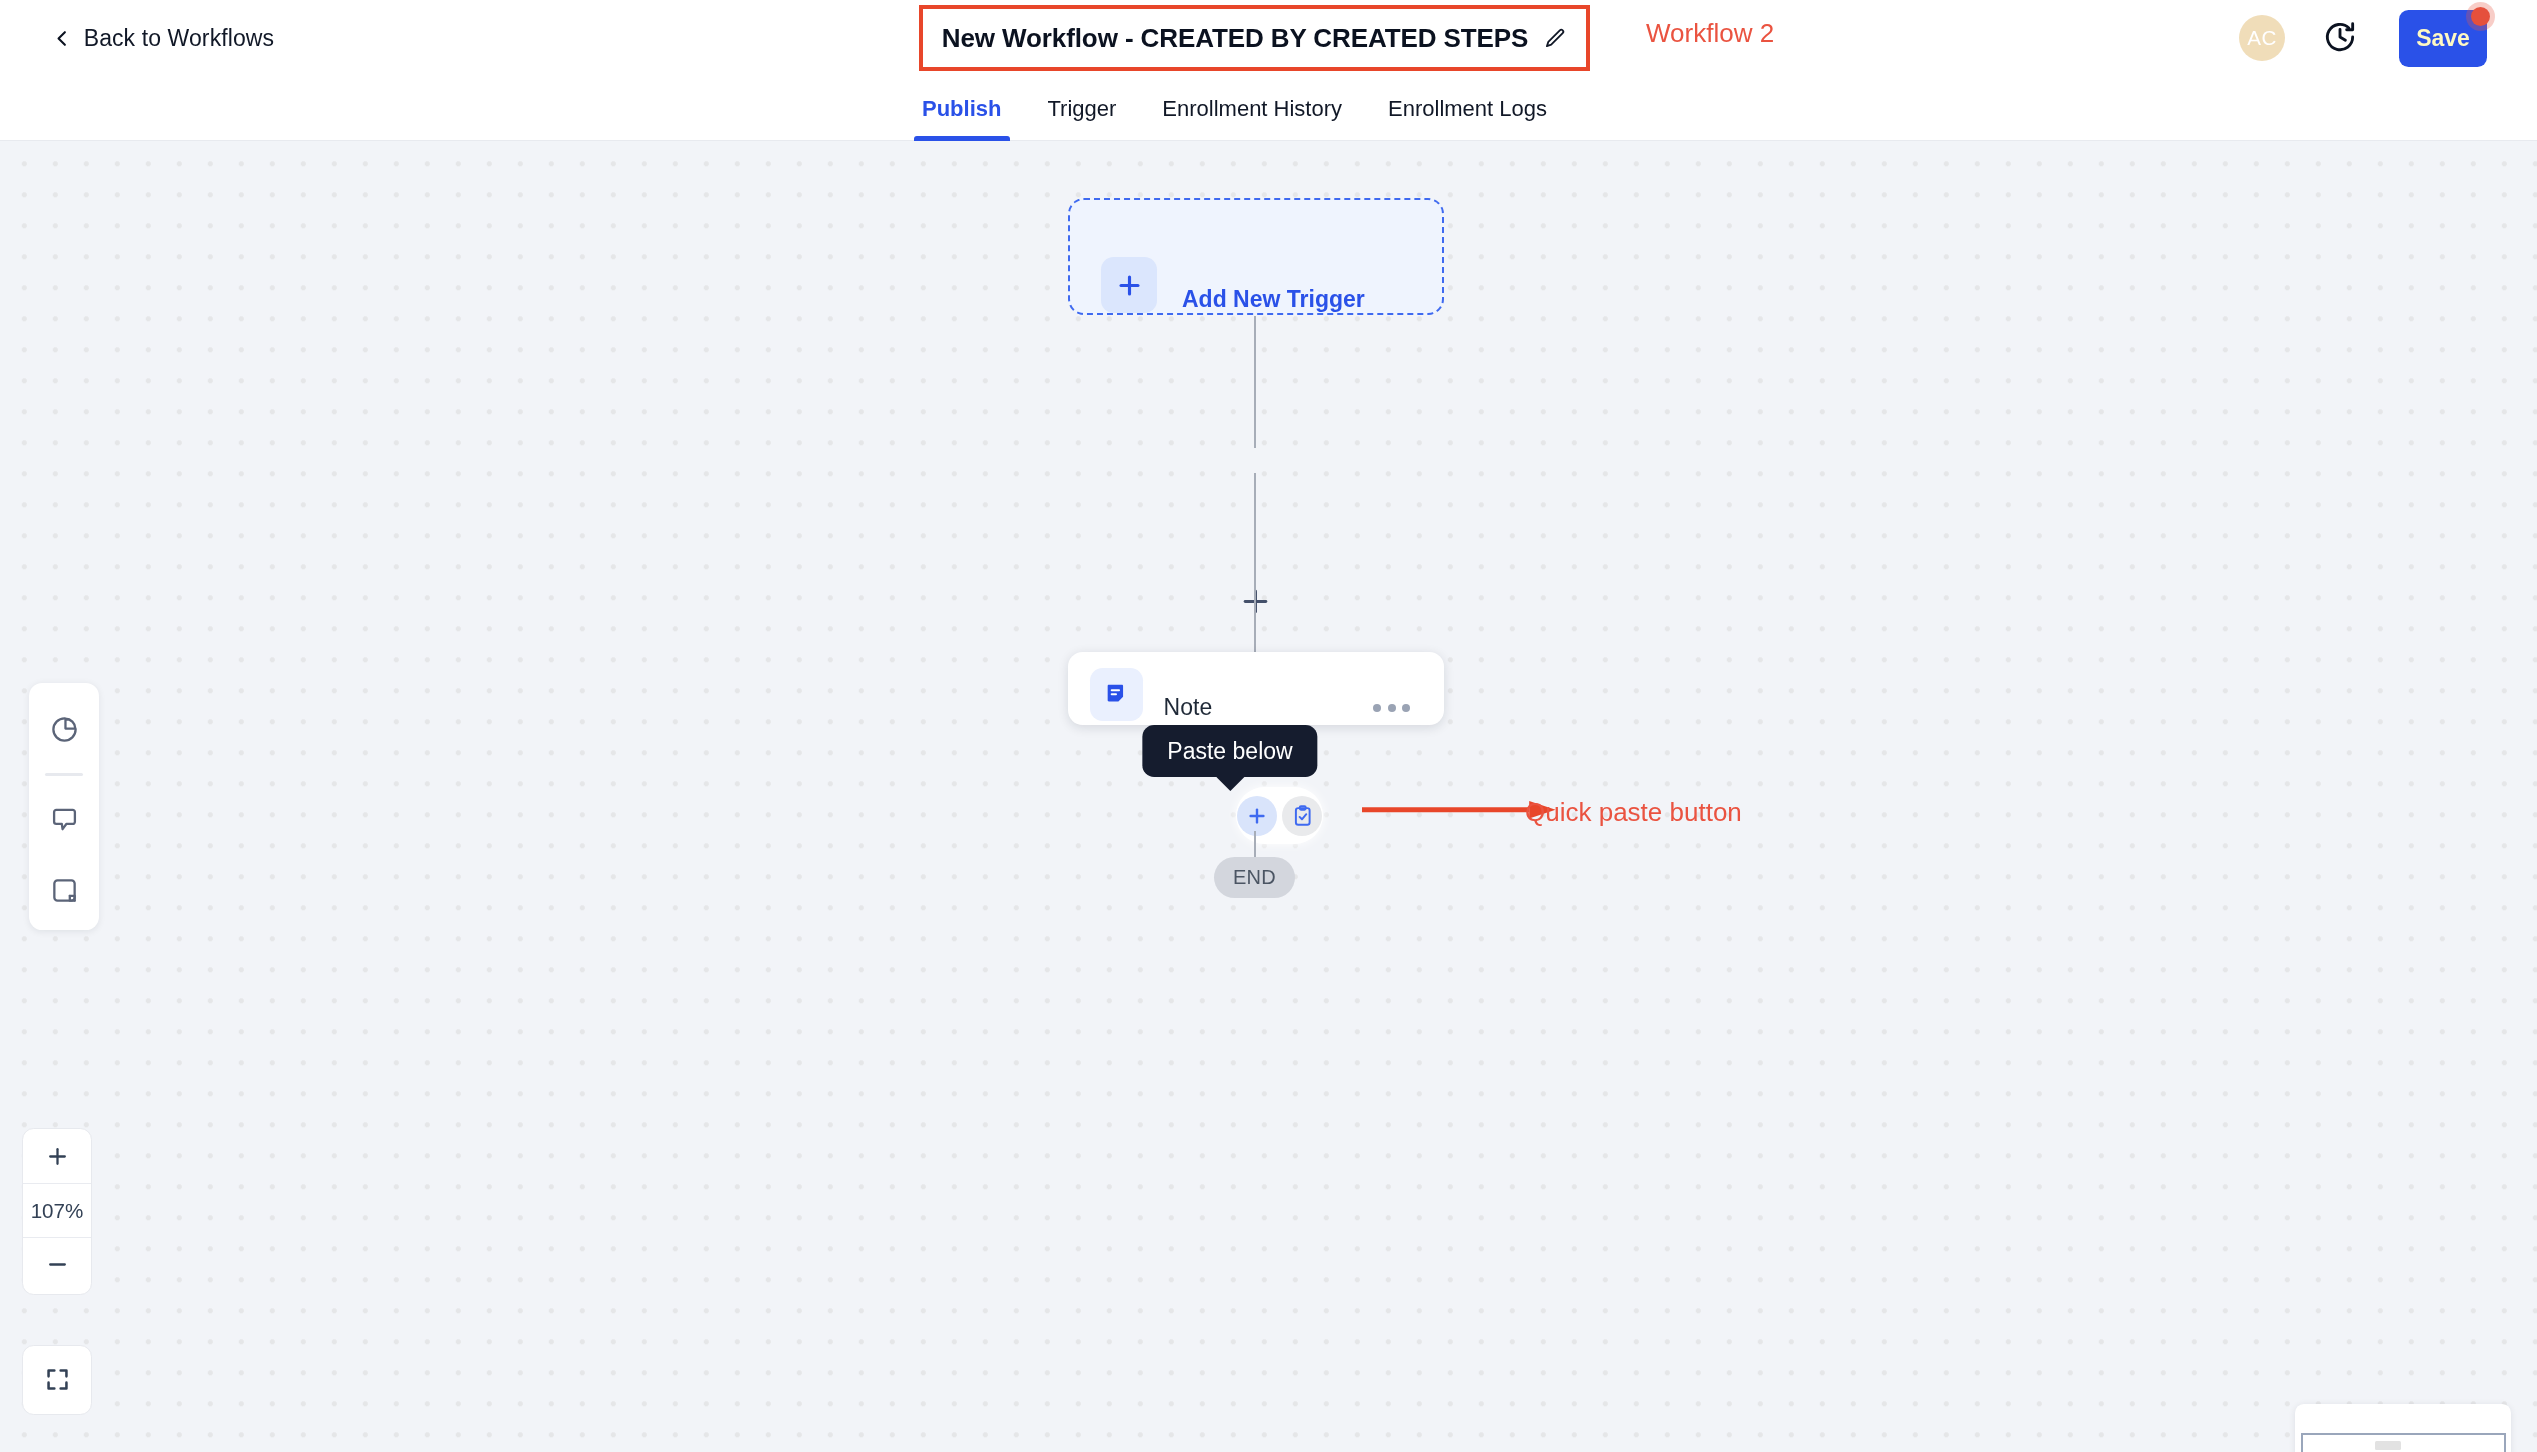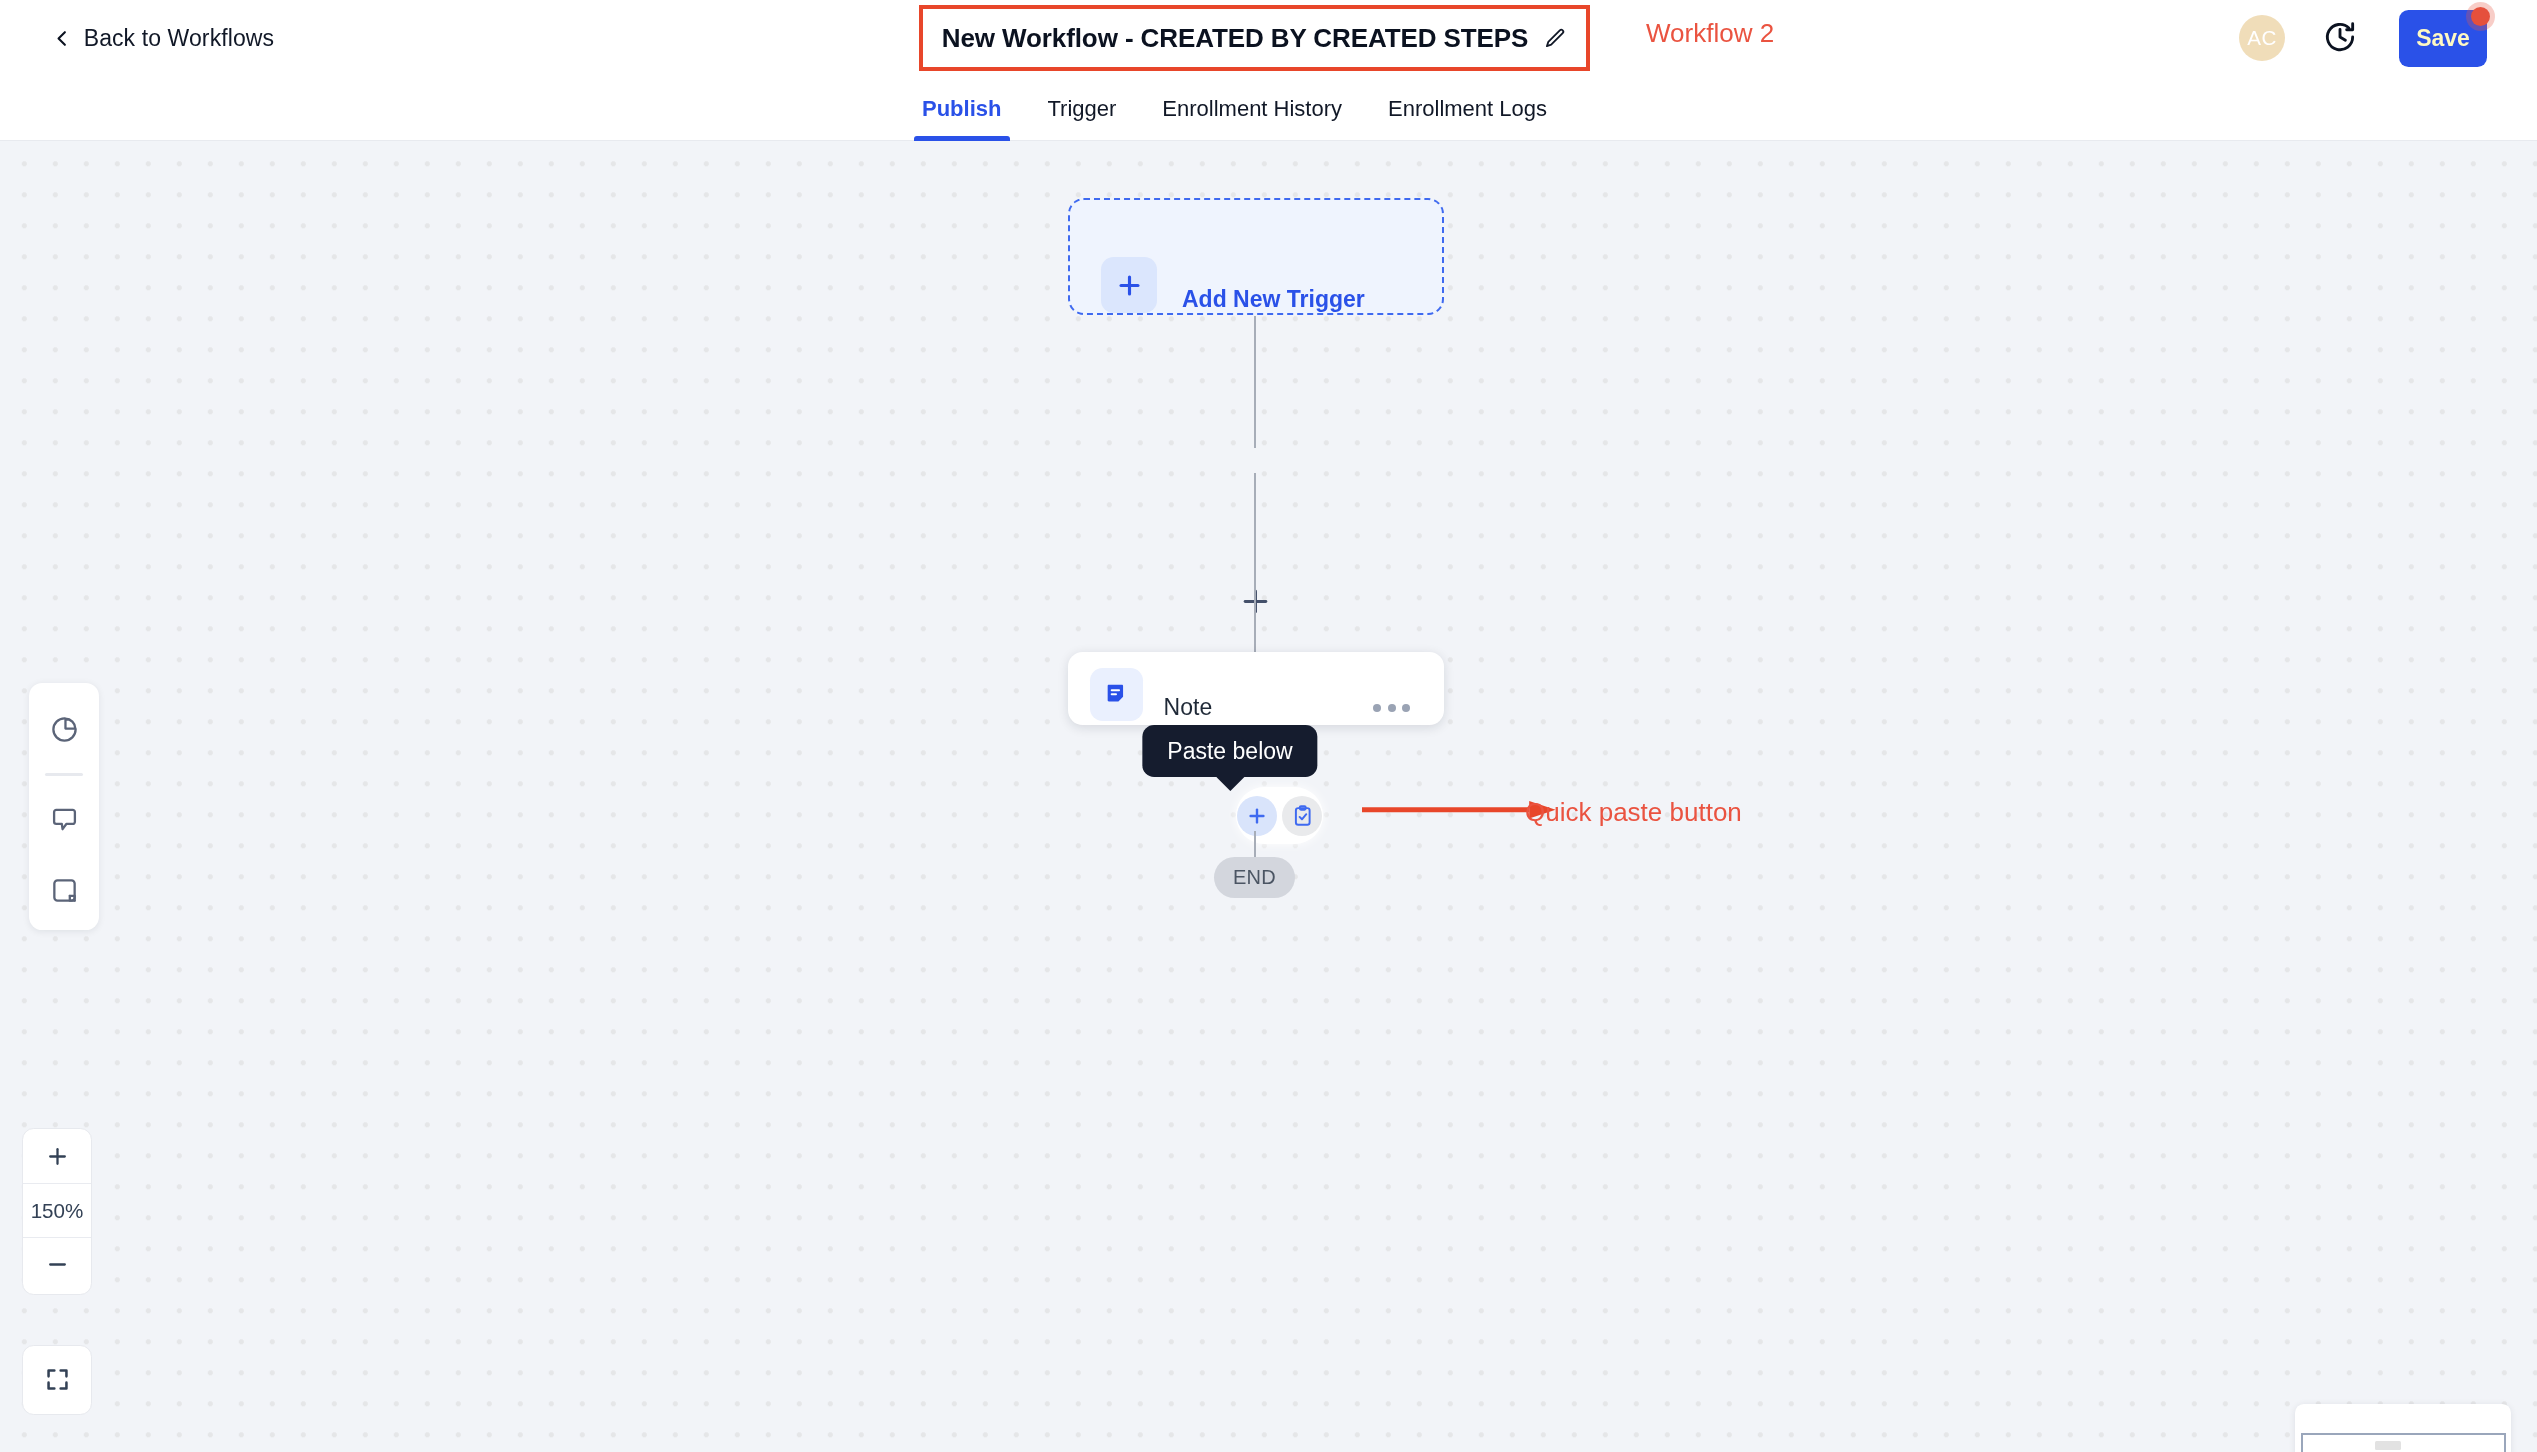--- a/index.html
+++ b/index.html
@@ -383,21 +383,21 @@
     </span>
   </div>
 
   <div class="zoom-stack">
     <div class="zoom-cell">
       <svg viewBox="0 0 24 24" width="25" height="25" fill="none" stroke="#334155" stroke-width="2.2" stroke-linecap="round">
           <line x1="12" y1="5" x2="12" y2="19"></line>
           <line x1="5" y1="12" x2="19" y2="12"></line>
         </svg>
     </div>
-    <div class="zoom-cell zoom-level">150%</div>
+    <div class="zoom-cell zoom-level">107%</div>
     <div class="zoom-cell">
       <svg viewBox="0 0 24 24" width="25" height="25" fill="none" stroke="#334155" stroke-width="2.2" stroke-linecap="round">
           <line x1="5" y1="12" x2="19" y2="12"></line>
         </svg>
     </div>
   </div>
 
   <div class="fit-btn">
     <span>
       <svg viewBox="0 0 24 24" width="29" height="29" fill="none" stroke="#334155" stroke-width="2.1" stroke-linecap="round" stroke-linejoin="round">

